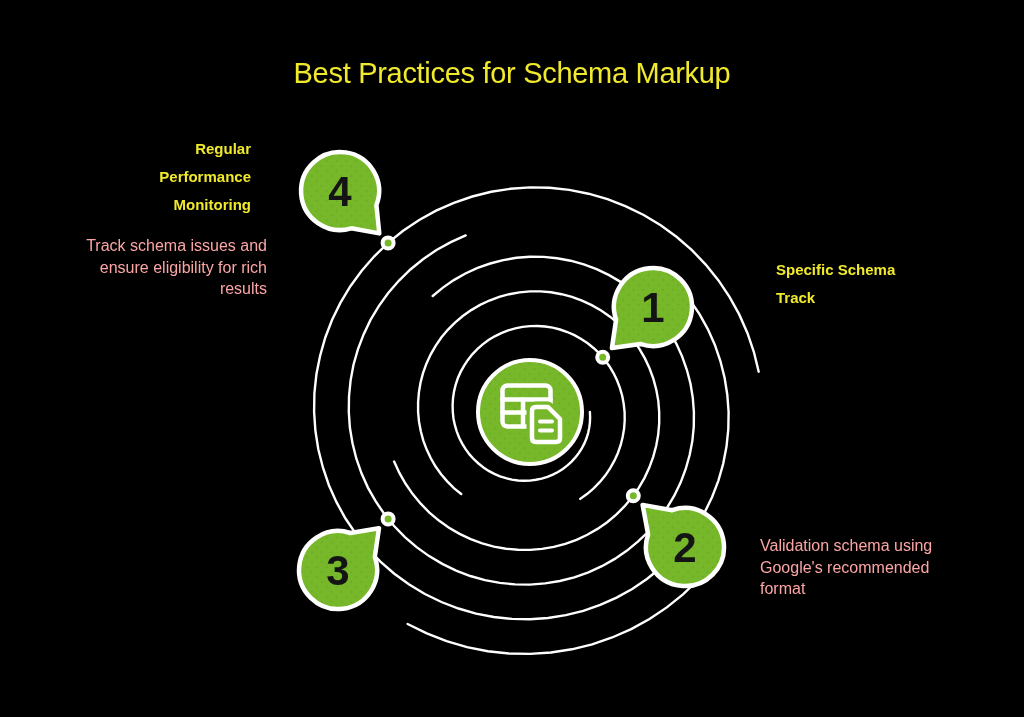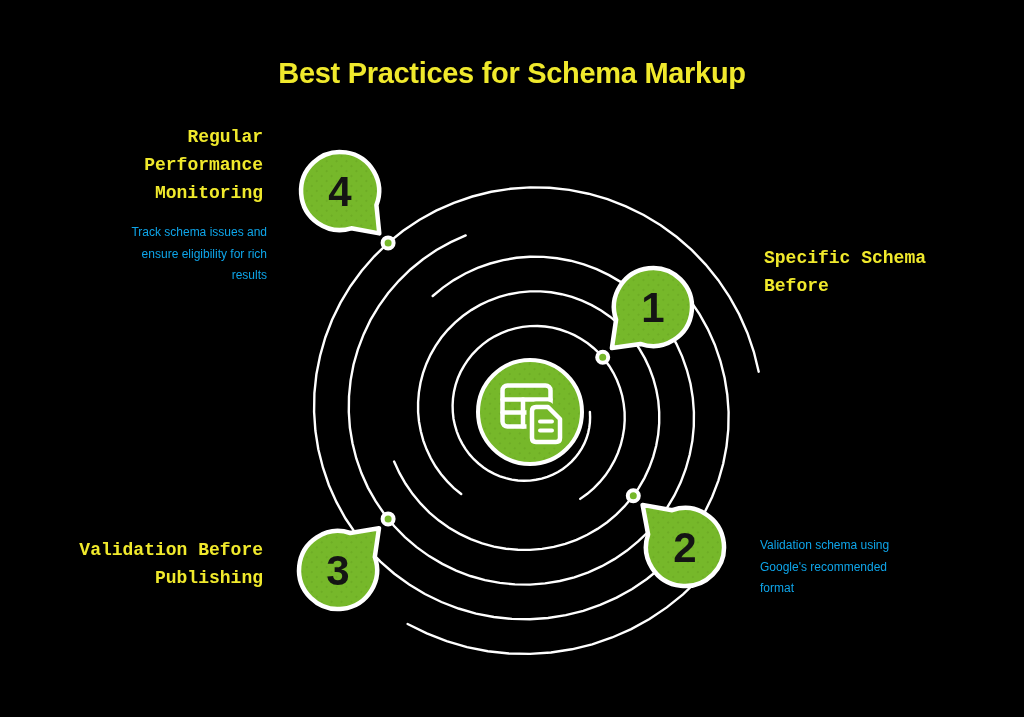--- a/index.html
+++ b/index.html
@@ -13,31 +13,31 @@
   html,body{margin:0;padding:0;background:var(--background);}
   .canvas{
     position:relative;width:1024px;height:717px;overflow:hidden;
     background:var(--background);
     font-family:"Liberation Sans","DejaVu Sans",sans-serif;
   }
   .art{position:absolute;inset:0;width:1024px;height:717px;}
   .main-title{
     position:absolute;top:57px;left:0;width:100%;margin:0;
     text-align:center;color:var(--accent-yellow);
-    font-size:29px;font-weight:bold;letter-spacing:-0.3px;
+    font-size:29px;font-weight:normal;letter-spacing:-0.3px;
   }
   .block{position:absolute;}
   .align-right{text-align:right;}
   .btitle{
-    margin:4px;color:var(--accent-yellow);
-    font-size:18px;font-weight:bold;line-height:28px;white-space:pre-line;font-family:Liberation Mono, monospace;
+    margin:16px;color:var(--accent-yellow);
+    font-size:15px;font-weight:bold;line-height:28px;white-space:pre-line;
   }
   .bdesc{
-    margin:15px 0 0;color:#0ea5e9;
-    font-size:12px;line-height:21.5px;white-space:pre-line;
+    margin:15px 0 0;color:#fca5a5;
+    font-size:16px;line-height:21.5px;white-space:pre-line;
   }
   #block-4{top:119px;right:757px;}
   #block-1{top:240px;left:760px;}
   #block-2{top:520px;left:760px;}
   #block-3{top:532px;right:757px;}
   .spiral-line{fill:none;stroke:var(--line-white);stroke-width:2.4;stroke-linecap:round;}
   .spiral-dot{fill:var(--accent-green);stroke:var(--line-white);stroke-width:4;}
   .bubble{fill:url(#halftone);stroke:var(--line-white);stroke-width:4.5;stroke-linejoin:round;}
   .hub-circle{fill:url(#halftone);stroke:var(--line-white);stroke-width:4;}
   .icon-stroke{fill:none;stroke:var(--line-white);stroke-width:4.5;stroke-linecap:round;stroke-linejoin:round;}
@@ -103,32 +103,30 @@
     <g>
       <text class="step-number" x="653" y="322">1</text>
       <text class="step-number" x="685" y="562">2</text>
       <text class="step-number" x="338" y="585">3</text>
       <text class="step-number" x="340" y="206">4</text>
     </g>
   </svg>
 
   <section class="block" id="block-1">
     <h2 class="btitle">Specific Schema
-Before</h2>
+Track</h2>
   </section>
 
   <section class="block" id="block-2">
     <p class="bdesc">Validation schema using
 Google's recommended
 format</p>
   </section>
 
   <section class="block align-right" id="block-3">
-    <h2 class="btitle">Validation Before
-Publishing</h2>
   </section>
 
   <section class="block align-right" id="block-4">
     <h2 class="btitle">Regular
 Performance
 Monitoring</h2>
     <p class="bdesc">Track schema issues and
 ensure eligibility for rich
 results</p>
   </section>

